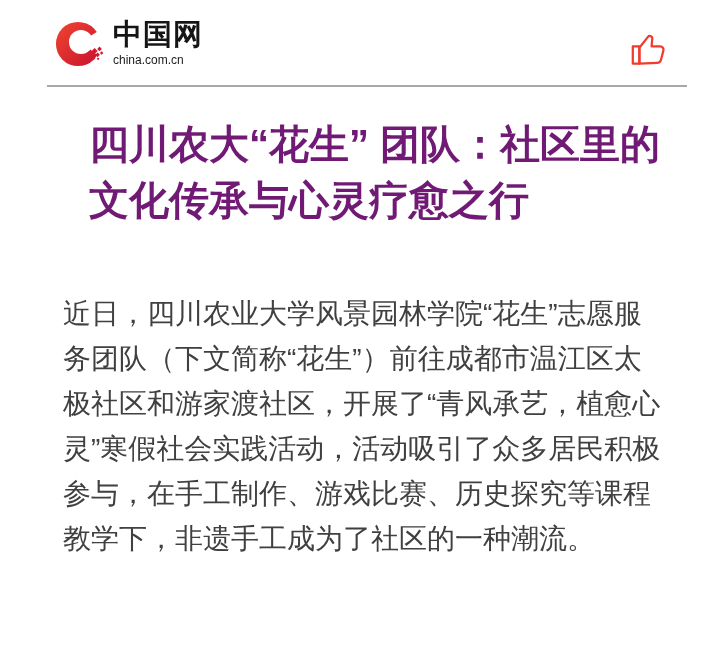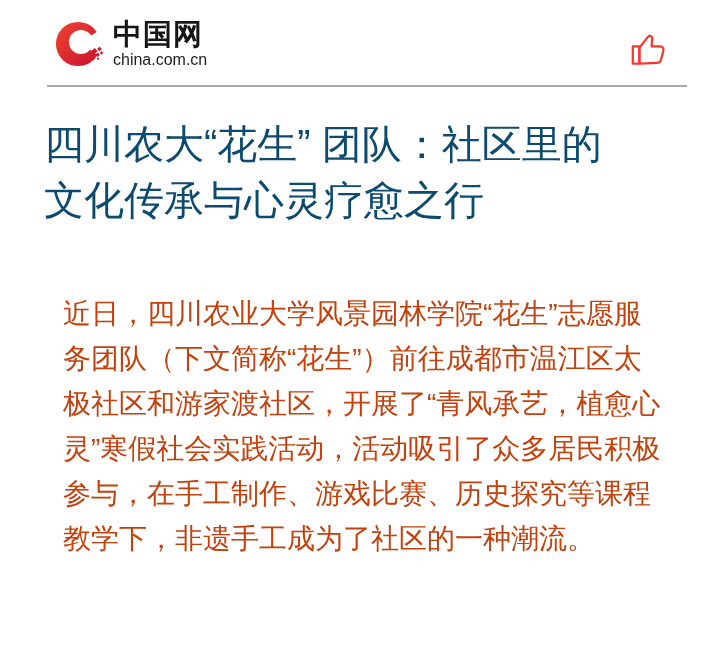--- a/index.html
+++ b/index.html
@@ -32,57 +32,56 @@
   }
   .brand-text { display: flex; flex-direction: column; justify-content: center; }
   .site-name {
     font-size: 29px;
     font-weight: 700;
     color: #151515;
     line-height: 31px;
     letter-spacing: 1px;
   }
   .site-domain {
-    font-size: 16px;
+    font-size: 12px;
     color: #1c1c1c;
     line-height: 18px;
     margin-top: 1px;
-    text-align: right;
   }
   .like-btn {
     background: none;
     border: none;
     padding: 0;
     margin: 12px 18px 0 0;
     cursor: pointer;
     line-height: 0;
   }
 
   
   .article-title {
-    margin: 29px 53px 0 44px;
+    margin: 29px 53px 0 89px;
     max-width: 596px;
     font-size: 40px;
-    font-weight: 400;
+    font-weight: 700;
     line-height: 56px;
-    color: #0c4a6e;
+    color: #701a75;
     word-break: break-all;
   }
   .byline {
     margin: 25px 53px 0 63px;
     font-size: 21px;
     line-height: 28px;
     color: #9c9c9c;
   }
   .article-body {
     margin: 63px 65px 0 63px;
     max-width: 600px;
     font-size: 28px;
     line-height: 45px;
-    color: #c2410c;
+    color: #404040;
     word-break: break-all;
   }
 </style>
 </head>
 <body>
 
 <div class="page">
 
   <header class="header">
     <div class="brand">

